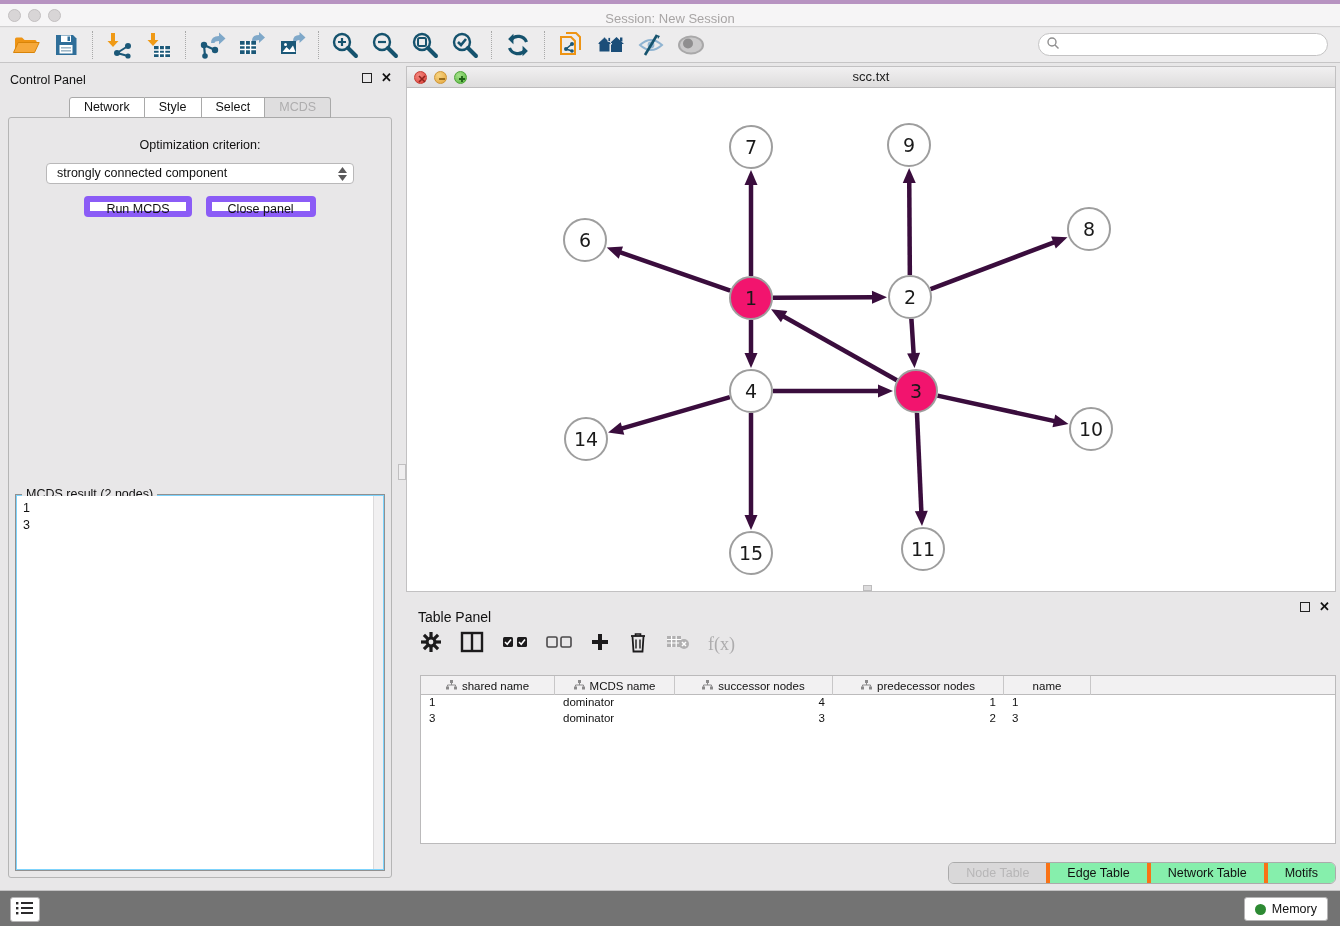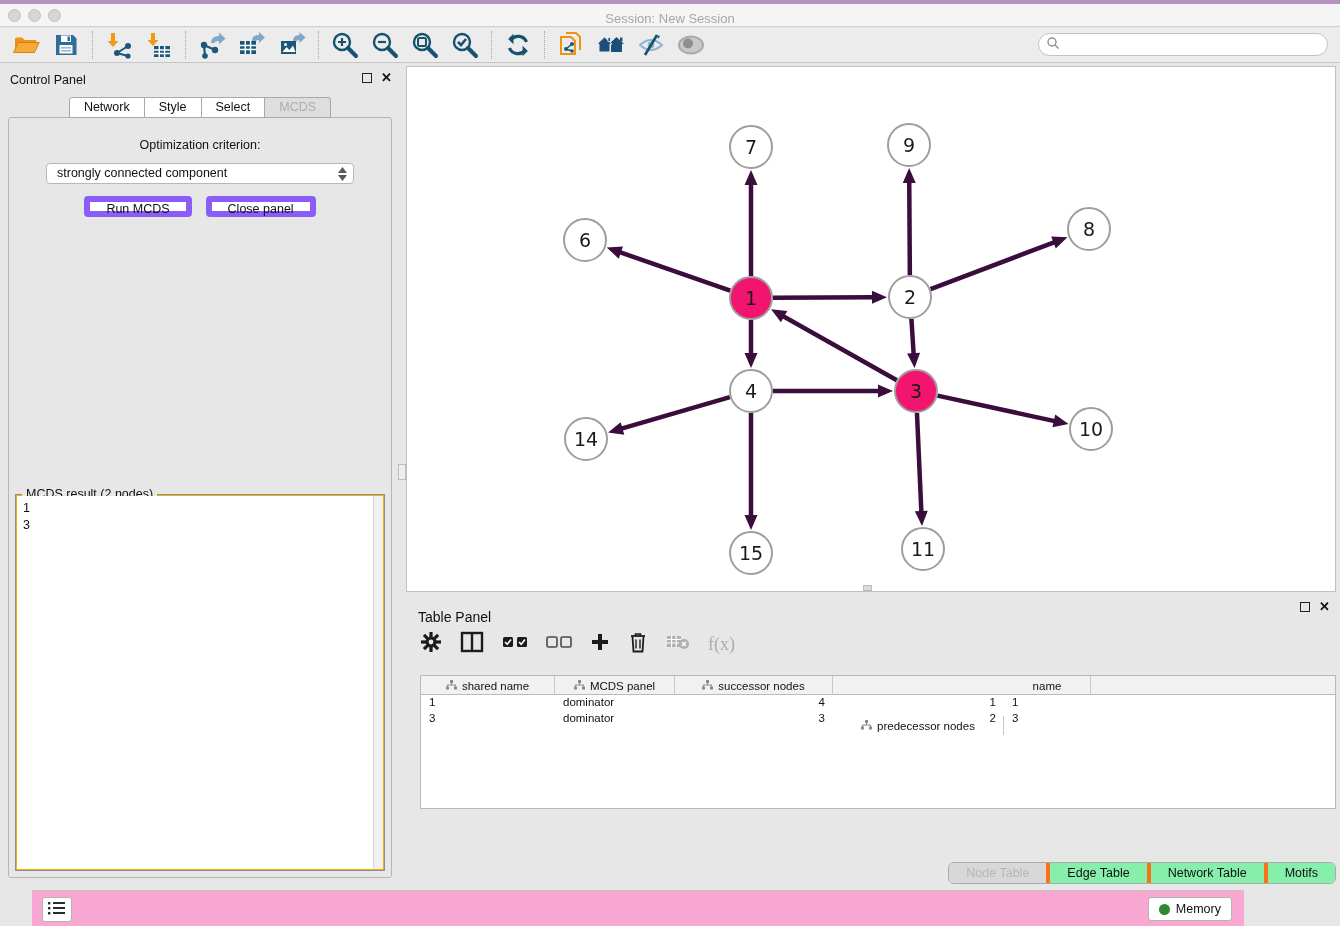--- a/index.html
+++ b/index.html
@@ -33,21 +33,21 @@
   .cp-tab { height:21px; line-height:19px; padding:0 14px; font-size:12.5px; background:#fff; border:1px solid #a9a9a9; border-left-width:0; color:#111; }
   .cp-tab:first-child { border-left-width:1px; border-radius:3px 0 0 0; }
   .cp-tab.disabled-selected { background:#dfdedf; color:#aeadae; border-radius:0 3px 0 0; }
   .cp-content { position:absolute; left:6px; right:6px; top:51px; bottom:4px; border:1px solid #b5b5b5; border-radius:3px; background:#e8e7e8; }
   .opt-label { text-align:center; font-size:12.5px; color:#111; margin-top:20px; }
   .select-box { position:relative; margin:11px auto 0; width:308px; height:21px; background:#fff; border:1px solid #b9b8b9; border-radius:4px; font-size:12.5px; line-height:19px; padding-left:10px; color:#111; }
   .select-stepper { position:absolute; right:5px; top:2px; width:11px; height:16px; display:flex; flex-direction:column; align-items:center; justify-content:center; gap:2px; }
   .select-stepper svg { display:block; }
   .cp-buttons { display:flex; justify-content:center; gap:14px; margin-top:12px; }
   .cp-btn { height:21px; background:#fff; border:6px solid #8b5cf6; border-radius:4px; font-size:12.5px; padding:0 16px; color:#111; font-family:"Liberation Sans",sans-serif; }
-  .mcds-result { position:absolute; left:6px; right:6px; bottom:6px; top:376px; border:1px solid #909090; background:#eab308; }
+  .mcds-result { position:absolute; left:6px; right:6px; bottom:6px; top:376px; border:1px solid #909090; background:#7dd3fc; }
   .mcds-legend { position:absolute; top:-8px; left:6px; background:#e8e7e8; padding:0 4px; font-size:12.5px; color:#111; }
   .mcds-text { position:absolute; inset:1px 11px 1px 1px; background:#fff; padding:4px 6px; font-size:12.5px; color:#111; line-height:17px; }
   .mcds-scroll { position:absolute; top:1px; bottom:1px; right:1px; width:10px; background:#f1f0f1; border-left:1px solid #dcdbdc; }
 
   
   .splitter-handle { position:absolute; left:398px; top:464px; width:8px; height:16px; background:#efeeef; border:1px solid #c0bfc0; }
 
   
   .net-window { position:absolute; left:406px; top:66px; width:930px; height:526px; border:1px solid #c2c1c2; background:#fff; }
   .net-titlebar { position:relative; height:21px; background:linear-gradient(#f1f0f1,#dedddd); border-bottom:1px solid #bebdbe; }
@@ -61,34 +61,34 @@
   .net-canvas { position:absolute; left:0; top:21px; right:0; bottom:0; background:#fff; }
   .net-grip { position:absolute; left:456px; bottom:0px; width:9px; height:6px; background:#dddcdd; border:1px solid #bdbcbd; }
 
   
   .table-panel { position:absolute; left:406px; top:595px; width:930px; height:295px; }
   .tp-header { height:24px; position:relative; }
   .tp-title { position:absolute; left:12px; top:6px; font-size:14px; color:#111;margin-top:8px; }
   .tp-toolbar { position:absolute; left:14px; top:30px; height:38px; display:flex; align-items:center; gap:18px; }
   .tp-tool { display:flex; align-items:center; justify-content:center; height:32px; }
   .fx-label { font-family:"Liberation Serif",serif; font-size:18px; color:#adacad; }
-  .data-table { position:absolute; left:14px; top:80px; width:916px; height:134px; background:#fff; border:1px solid #bbbabb; overflow:hidden; }
+  .data-table { position:absolute; left:14px; top:80px; width:916px; height:169px; background:#fff; border:1px solid #bbbabb; overflow:hidden; }
   .dt-headrow { display:flex; height:19px; background:#f2f1f2; border-bottom:1px solid #bcbbbc; }
   .dt-hcell { display:flex; align-items:center; justify-content:center; gap:5px; font-size:11.5px; color:#111; border-right:1px solid #c8c7c8; height:19px; }
   .dt-row { display:flex; height:16px; background:#fff; }
   .dt-cell { font-size:11.5px; color:#111; padding:1px 8px 0 8px; overflow:hidden; white-space:nowrap; }
   .dt-cell.right { text-align:right; }
   .tp-tabs { position:absolute; left:0; right:0; top:267px; display:flex; justify-content:flex-end; }
   .tp-tabgroup { display:flex; border:1px solid #ababab; border-radius:6px; overflow:hidden; height:22px; }
   .tp-tab { font-size:12.5px; line-height:21px; padding:0 17px; background:#86efac; color:#111; border-left:4px solid #f97316; }
   .tp-tab:first-child { border-left:none; }
   .tp-tab.disabled-selected { background:#d9d8d9; color:#b7b6b7; }
 
   
-  .statusbar { position:absolute; left:0; top:890px; width:1212px; height:36px; background:#f9a8d4; border-top:1px solid #c3c2c3;margin-left:32px; }
+  .statusbar { position:absolute; left:0; top:890px; width:1340px; height:36px; background:#737373; border-top:1px solid #c3c2c3; }
   .status-list-btn { position:absolute; left:10px; top:6px; width:30px; height:25px; background:#fff; border:1px solid #b5b4b5; border-radius:3px; display:flex; align-items:center; justify-content:center; }
   .memory-btn { position:absolute; right:12px; top:6px; height:24px; background:#fff; border:1px solid #b5b4b5; border-radius:3px; display:flex; align-items:center; gap:6px; padding:0 10px; font-size:12.5px; color:#111; }
   .mem-dot { width:11px; height:11px; border-radius:50%; background:#2d8a33; }
 </style>
 </head>
 <body>
 
 <div class="top-accent"></div>
 <div class="titlebar">
   <div class="traffic">
@@ -320,20 +320,40 @@
           <div>3</div>
         </div>
       <div class="mcds-scroll"></div>
     </div>
   </div>
 </div>
 
 <div class="splitter-handle"></div>
 
 <div class="net-window">
+  <div class="net-titlebar">
+    <div class="net-lights">
+      <span class="net-light red">
+          <svg width="8" height="8" viewBox="0 0 8 8">
+            <path d="M1 1 L7 7 M7 1 L1 7" stroke="#8f231d" stroke-width="1.6"></path>
+          </svg>
+        </span>
+      <span class="net-light yellow">
+          <svg width="8" height="8" viewBox="0 0 8 8">
+            <path d="M1 4 H7" stroke="#8f6214" stroke-width="1.8"></path>
+          </svg>
+        </span>
+      <span class="net-light green">
+          <svg width="8" height="8" viewBox="0 0 8 8">
+            <path d="M1 4 H7 M4 1 V7" stroke="#1e5f18" stroke-width="1.8"></path>
+          </svg>
+        </span>
+    </div>
+    <div class="net-title">scc.txt</div>
+  </div>
   <div class="net-canvas">
     <svg id="graph-svg" width="928" height="503" viewBox="0 0 928 503">
         <line x1="344" y1="188" x2="344" y2="95" stroke="#3a0d3d" stroke-width="4.5"></line>
         <polygon points="344,82 350.5,97 337.5,97" fill="#3a0d3d"></polygon>
         <line x1="323.23121807335133" y1="202.7434376400866" x2="211.9852795163342" y2="163.87437477076736" stroke="#3a0d3d" stroke-width="4.5"></line>
         <polygon points="199.71281746876906,159.5864061035458 216.01733493418575,158.39783123424965 211.7293662669642,170.67029328181476" fill="#3a0d3d"></polygon>
         <line x1="365.9995649035371" y1="209.86163795658152" x2="467.00071197603023" y2="209.22641061650296" stroke="#3a0d3d" stroke-width="4.5"></line>
         <polygon points="480.0004548735749,209.14465122721023 465.0416312249005,215.7388604328588 464.95987183560777,202.73911753531414" fill="#3a0d3d"></polygon>
         <line x1="344" y1="232" x2="344" y2="267" stroke="#3a0d3d" stroke-width="4.5"></line>
         <polygon points="344,280 337.5,265 350.5,265" fill="#3a0d3d"></polygon>
@@ -489,32 +509,32 @@
             </svg></span>
           <span>shared name</span>
         </div>
         <div class="dt-hcell" style="width: 120px;">
           <span><svg width="11" height="10" viewBox="0 0 11 10">
               <rect x="4" y="0" width="3" height="3" fill="#8a898a"></rect>
               <rect x="0" y="6.5" width="3" height="3" fill="#8a898a"></rect>
               <rect x="8" y="6.5" width="3" height="3" fill="#8a898a"></rect>
               <path d="M5.5 3 v2 M1.5 6.5 v-1.5 h8 v1.5" stroke="#8a898a" fill="none" stroke-width="1"></path>
             </svg></span>
-          <span>MCDS panel</span>
+          <span>MCDS name</span>
         </div>
         <div class="dt-hcell" style="width: 158px;">
           <span><svg width="11" height="10" viewBox="0 0 11 10">
               <rect x="4" y="0" width="3" height="3" fill="#8a898a"></rect>
               <rect x="0" y="6.5" width="3" height="3" fill="#8a898a"></rect>
               <rect x="8" y="6.5" width="3" height="3" fill="#8a898a"></rect>
               <path d="M5.5 3 v2 M1.5 6.5 v-1.5 h8 v1.5" stroke="#8a898a" fill="none" stroke-width="1"></path>
             </svg></span>
           <span>successor nodes</span>
         </div>
-        <div class="dt-hcell" style="width: 171px; margin-top: 40px;">
+        <div class="dt-hcell" style="width: 171px;">
           <span><svg width="11" height="10" viewBox="0 0 11 10">
               <rect x="4" y="0" width="3" height="3" fill="#8a898a"></rect>
               <rect x="0" y="6.5" width="3" height="3" fill="#8a898a"></rect>
               <rect x="8" y="6.5" width="3" height="3" fill="#8a898a"></rect>
               <path d="M5.5 3 v2 M1.5 6.5 v-1.5 h8 v1.5" stroke="#8a898a" fill="none" stroke-width="1"></path>
             </svg></span>
           <span>predecessor nodes</span>
         </div>
         <div class="dt-hcell" style="width: 87px;">
           <span>name</span>

